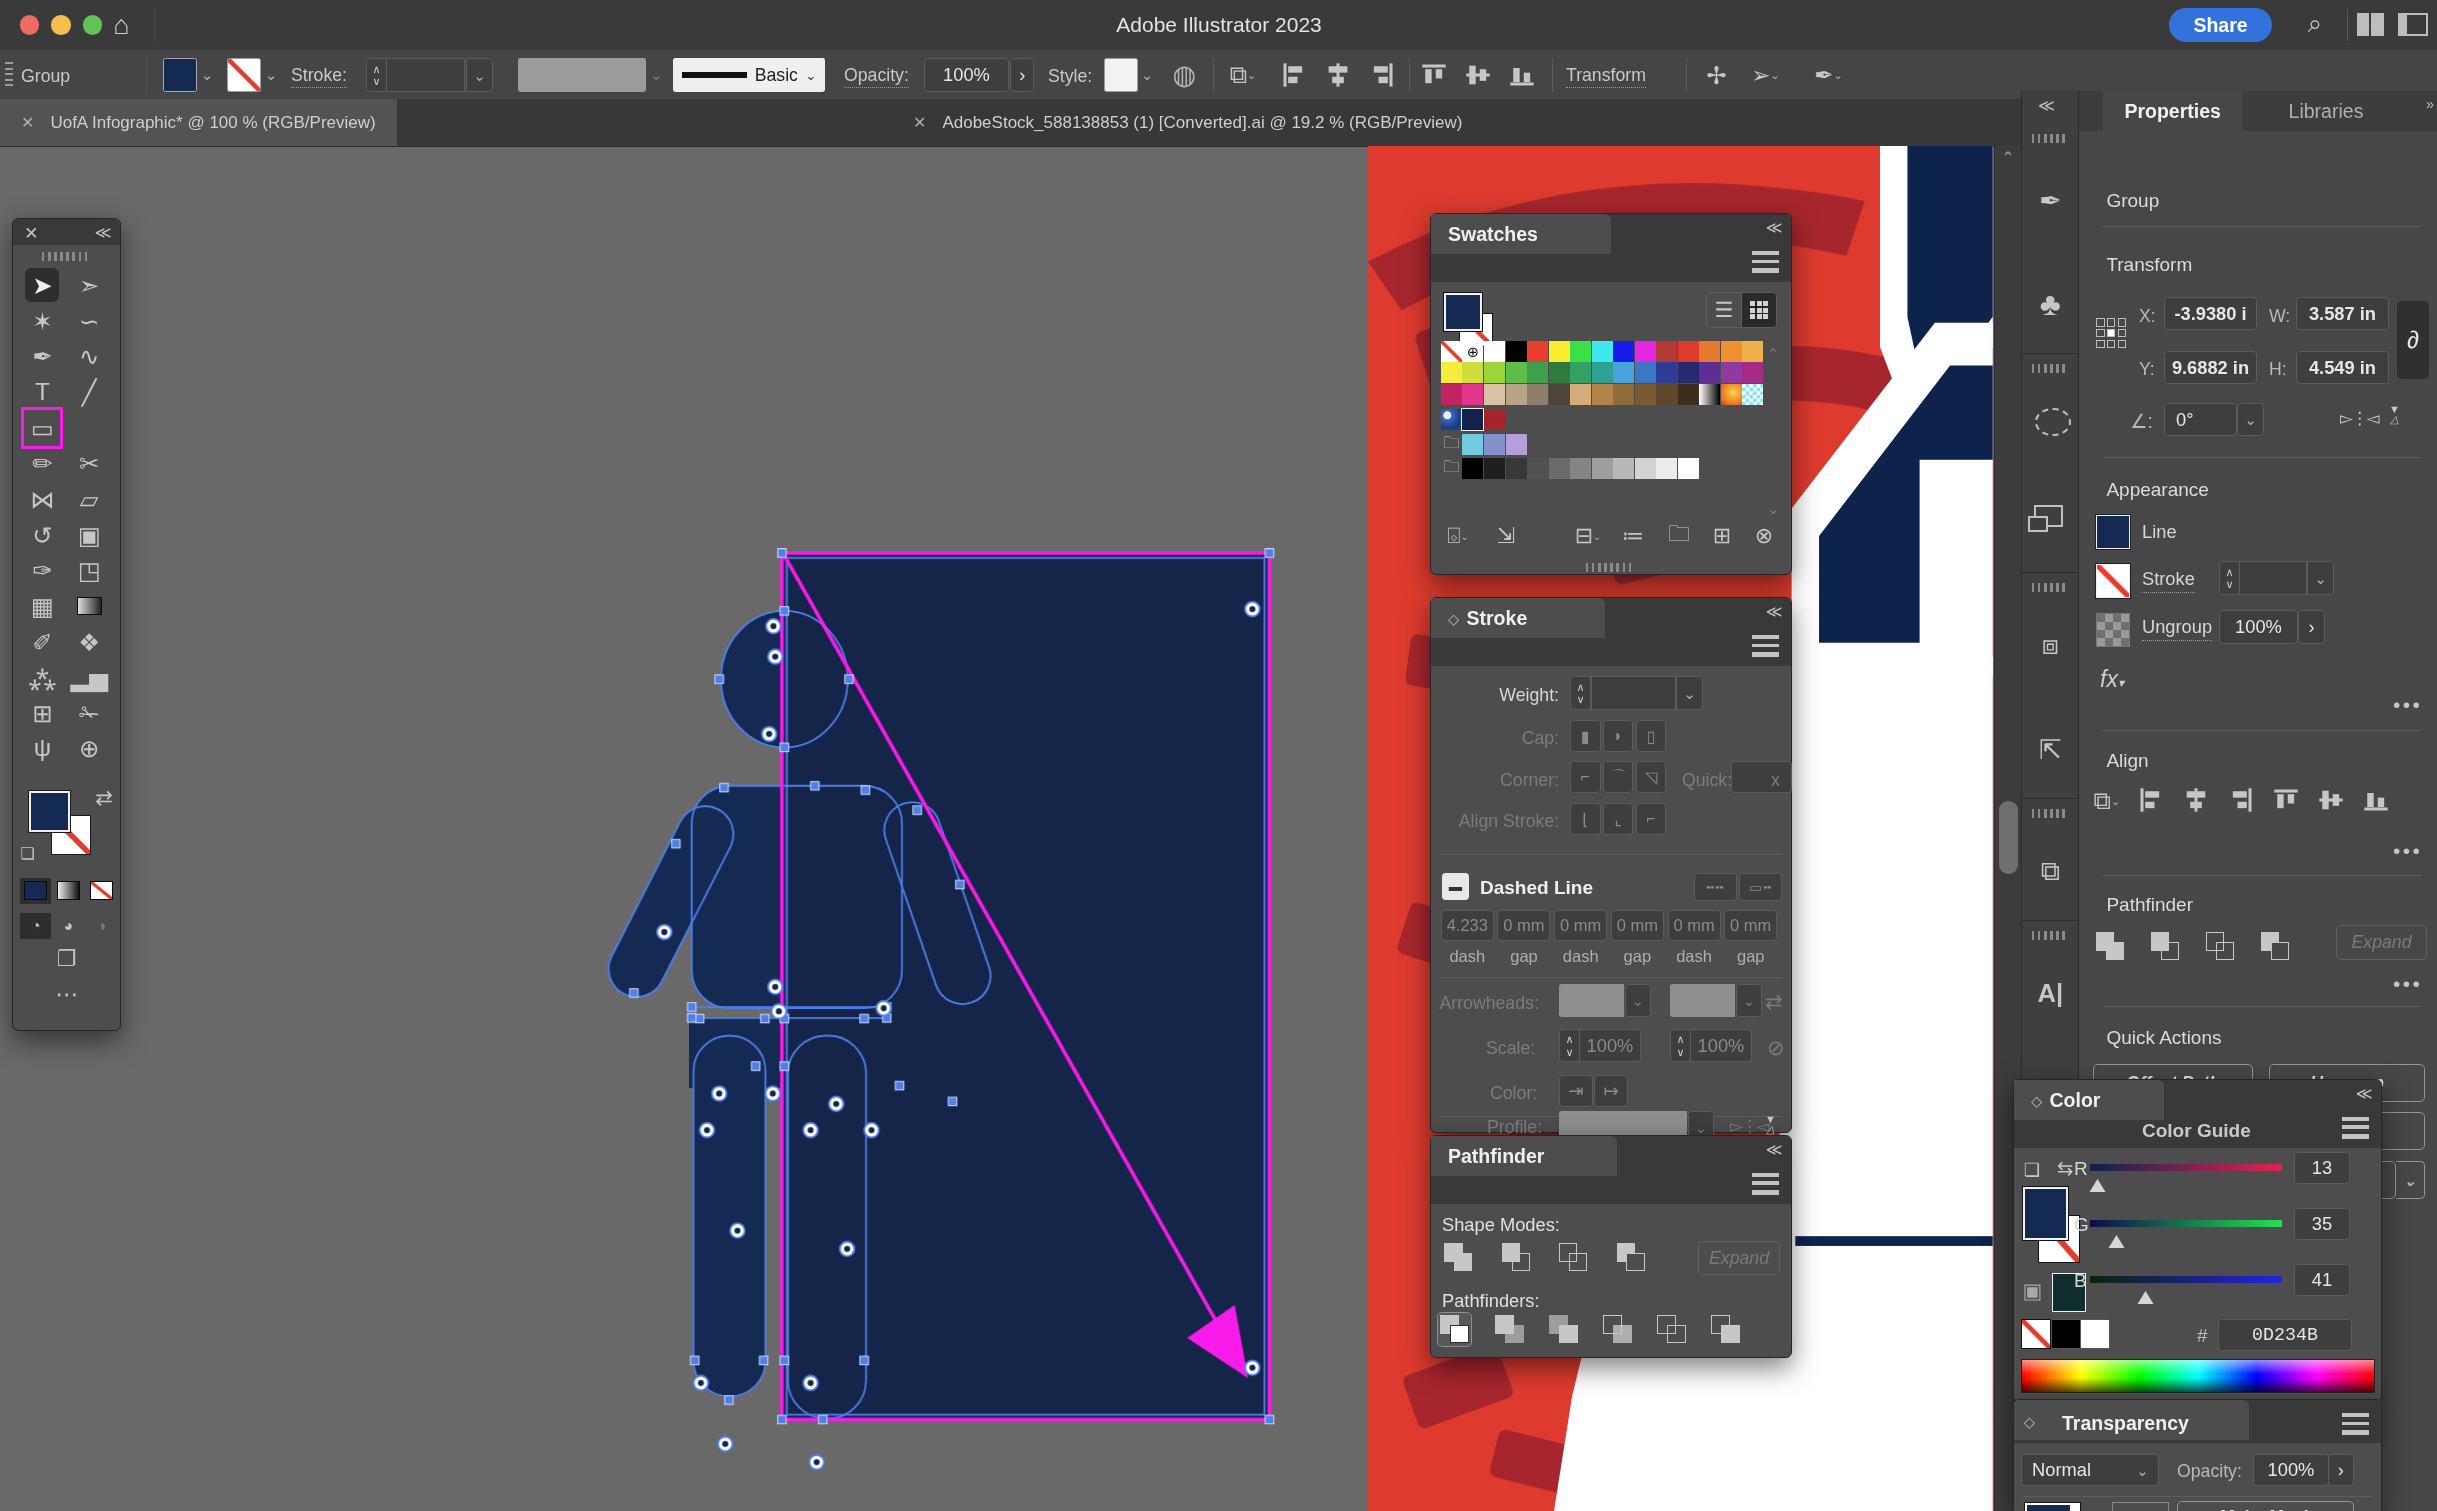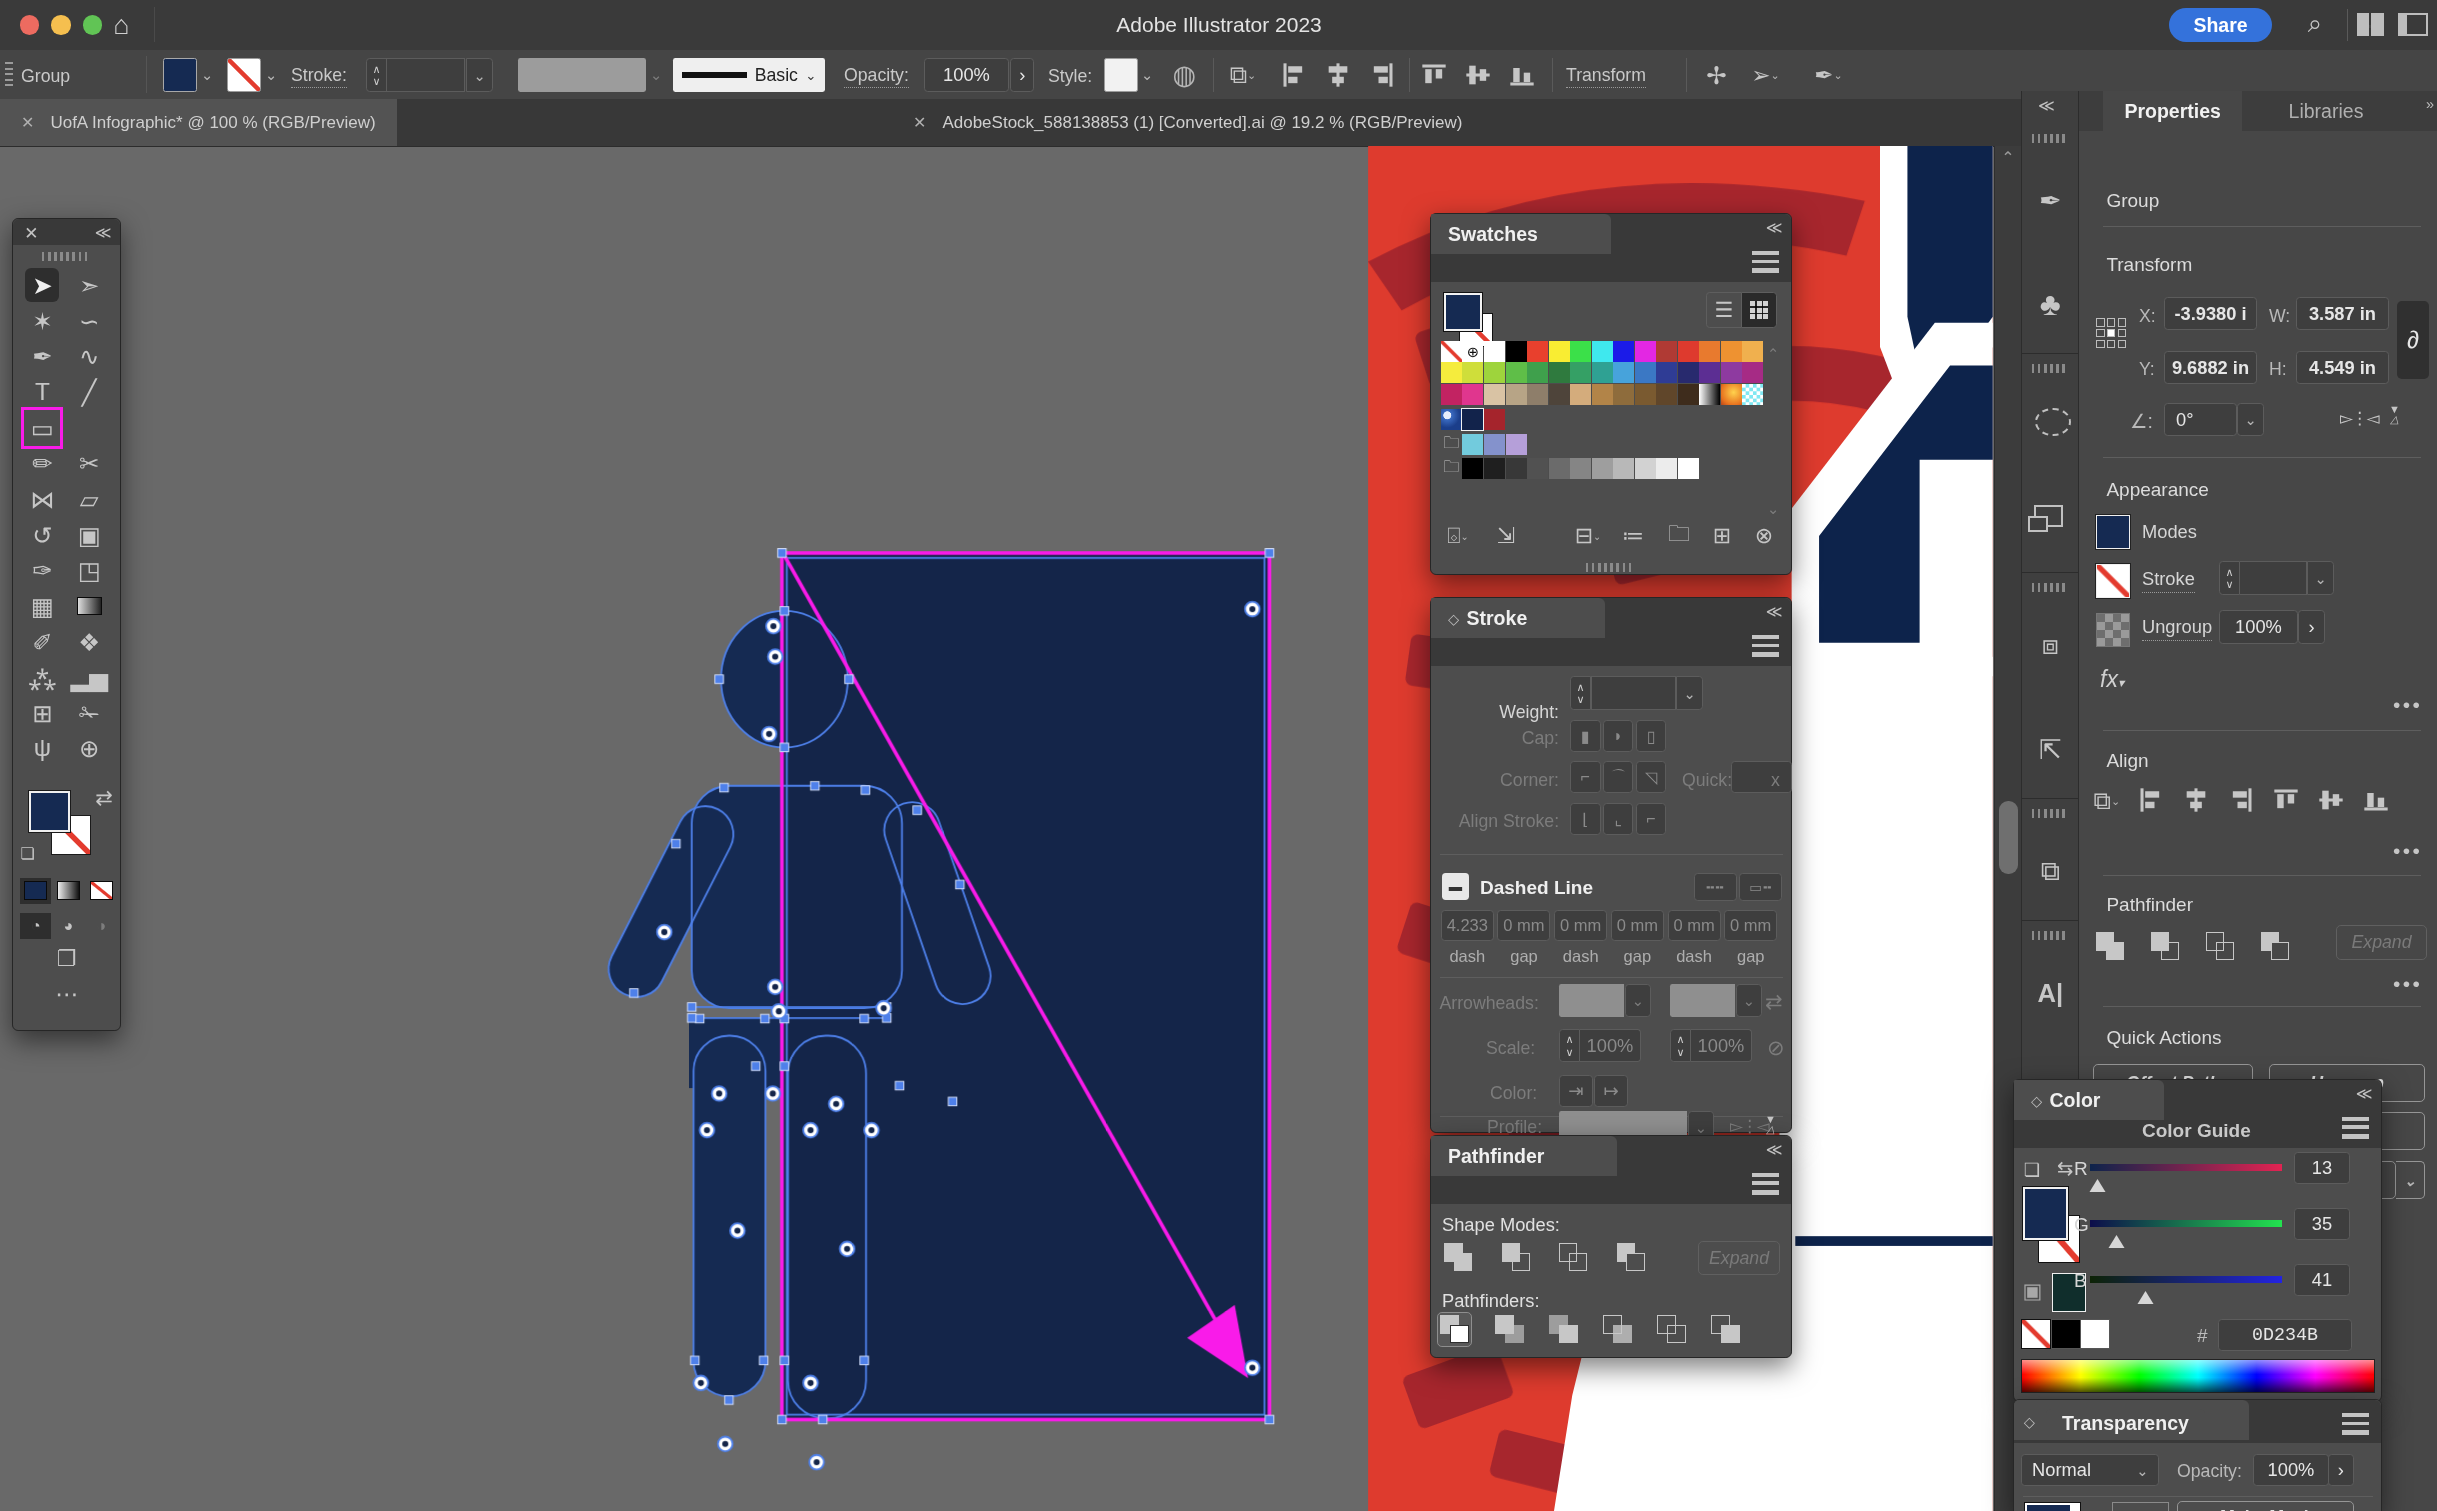--- a/index.html
+++ b/index.html
@@ -525,21 +525,21 @@
         <span class="x">✕</span>
         <span class="coll">≪</span>
       </div>
     <div class="ptabbar"></div>
     <div class="ptab" style="left:0;width:140px;">
         <span class="diam">◇</span>
         <span>Stroke</span>
       </div>
     <div class="burger" style="top:37px;"></div>
 
-    <div class="abs hdr-dim" style="left:37px;top:104px;width:91px;text-align:right;color:#d6d6d6;">Weight:</div>
+    <div class="abs hdr-dim" style="left:37px;top:87px;width:91px;text-align:right;color:#d6d6d6;">Weight:</div>
     <div class="abs stepper" style="left:139px;top:78px;height:34px;">
         <span>∧</span>
         <span>∨</span>
       </div>
     <div class="abs field" style="left:160px;top:78px;width:85px;height:34px;border-radius:0;"></div>
     <div class="abs field" style="left:245px;top:78px;width:27px;height:34px;border-radius:0 3.7px 3.7px 0;">
         <span class="chev">⌄</span>
       </div>
 
     <div class="abs hdr-dim dim2" style="left:37px;top:130px;width:91px;text-align:right;">Cap:</div>
@@ -766,21 +766,21 @@
       </div>
     <div class="abs icbtn" style="left:261px;top:317px;font-size:17px;letter-spacing:-1.8px;">▻⋮◅</div>
     <div class="abs flipv" style="left:310px;top:313px;">
         <i>▼</i>
         <i>△</i>
       </div>
     <div class="divider" style="left:24.4px;right:18.3px;top:366px;"></div>
 
     <div class="abs" style="left:27.4px;top:388px;font-size:19px;color:#dcdcdc;">Appearance</div>
     <div class="abs" style="left:17px;top:424px;width:32px;height:32px;background:#152A52;border:1.8px solid #f0f0f0;outline:0.6px solid #222;"></div>
-    <div class="abs" style="left:63px;top:430px;font-size:18.3px;color:#d6d6d6;">Modes</div>
+    <div class="abs" style="left:63px;top:430px;font-size:18.3px;color:#d6d6d6;">Line</div>
     <div class="abs" style="left:17px;top:473px;width:32px;height:32px;border:1.8px solid #f0f0f0;outline:0.6px solid #222;background:linear-gradient(to top right,#fff 42%,#e33b2e 46%,#e33b2e 54%,#fff 58%);"></div>
     <div class="abs dotted" style="left:63px;top:477px;font-size:18.3px;color:#d6d6d6;">Stroke</div>
     <div class="abs row" style="left:140px;top:470px;">
       <div class="stepper" style="height:34px;">
           <span>∧</span>
           <span>∨</span>
         </div>
       <div class="field" style="width:67px;height:34px;border-left:none;border-radius:0;"></div>
       <div class="field" style="width:27px;height:34px;border-radius:0 3.7px 3.7px 0;">
           <span class="chev">⌄</span>

